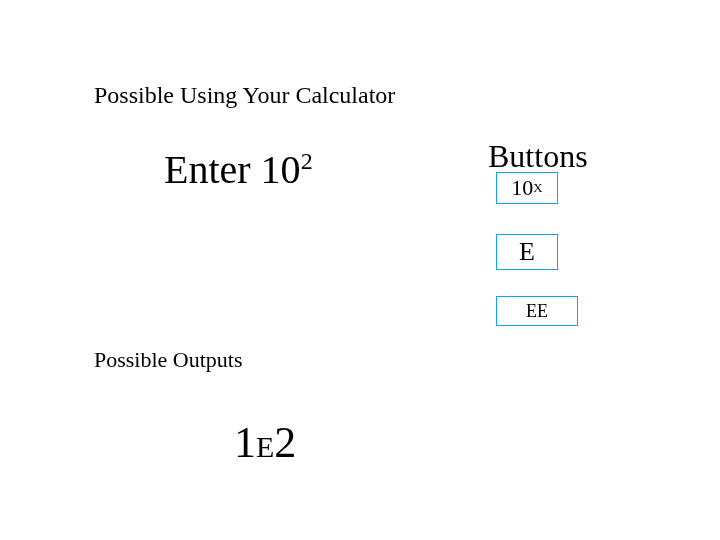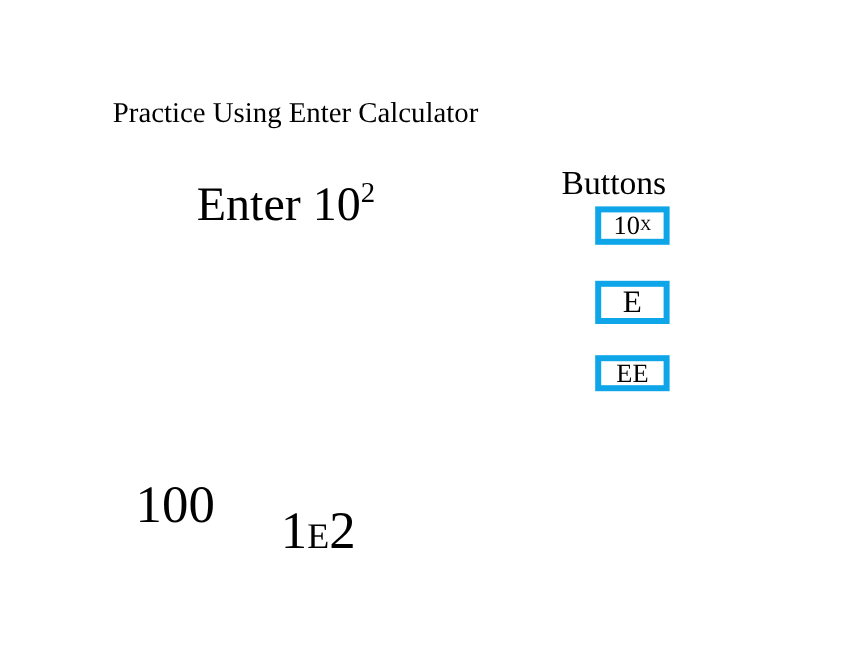--- a/index.html
+++ b/index.html
@@ -17,38 +17,38 @@
     height: 540px;
   }
   .title {
     position: absolute;
     left: 94px;
     top: 82px;
     font-size: 24px;
   }
   .buttons-heading {
     position: absolute;
-    left: 468px;
+    left: 488px;
     top: 138px;
-    font-size: 28px;
+    font-size: 32px;
   }
   .enter-expr {
     position: absolute;
     left: 164px;
     top: 146px;
     font-size: 40px;
   }
   .enter-expr sup {
     font-size: 24px;
     vertical-align: super;
     line-height: 0;
   }
   .btn {
     position: absolute;
-    border: 5px solid #0ea5e9;
+    border: 1px solid #0ea5e9;
     background: #fff;
     text-align: center;
     font-size: 22px;
     line-height: 1;
     display: flex;
     align-items: center;
     justify-content: center;
     box-sizing: border-box;
   }
   .btn-10x {
@@ -65,23 +65,23 @@
   .btn-e {
     left: 496px;
     top: 234px;
     width: 62px;
     height: 36px;
     font-size: 26px;
   }
   .btn-ee {
     left: 496px;
     top: 296px;
-    width: 62px;
+    width: 82px;
     height: 30px;
-    font-size: 22px;
+    font-size: 18px;
   }
   .possible-outputs {
     position: absolute;
     left: 94px;
     top: 347px;
     font-size: 22px;
   }
   .out-100 {
     position: absolute;
     left: 113px;
@@ -97,41 +97,41 @@
   }
   .out-1e2 .small-e {
     font-size: 30px;
   }
 </style>
 </head>
 <body>
 
 <div class="slide">
 
-  <div class="title">Practice Using Enter Calculator</div>
+  <div class="title">Possible Using Your Calculator</div>
 
   <div class="buttons-heading">Buttons</div>
 
   <div class="enter-expr">
     <span>Enter 10</span><sup>2</sup>
   </div>
 
   <div class="btn btn-10x">
     <span>10</span>
       <sup>X</sup>
   </div>
 
   <div class="btn btn-e">
     <span>E</span>
   </div>
 
   <div class="btn btn-ee">
     <span>EE</span>
   </div>
 
+  <div class="possible-outputs">Possible Outputs</div>
 
-  <div class="out-100">100</div>
 
   <div class="out-1e2">
     <span>1</span><span class="small-e">E</span><span>2</span>
   </div>
 
 </div>
 
 </body></html>

